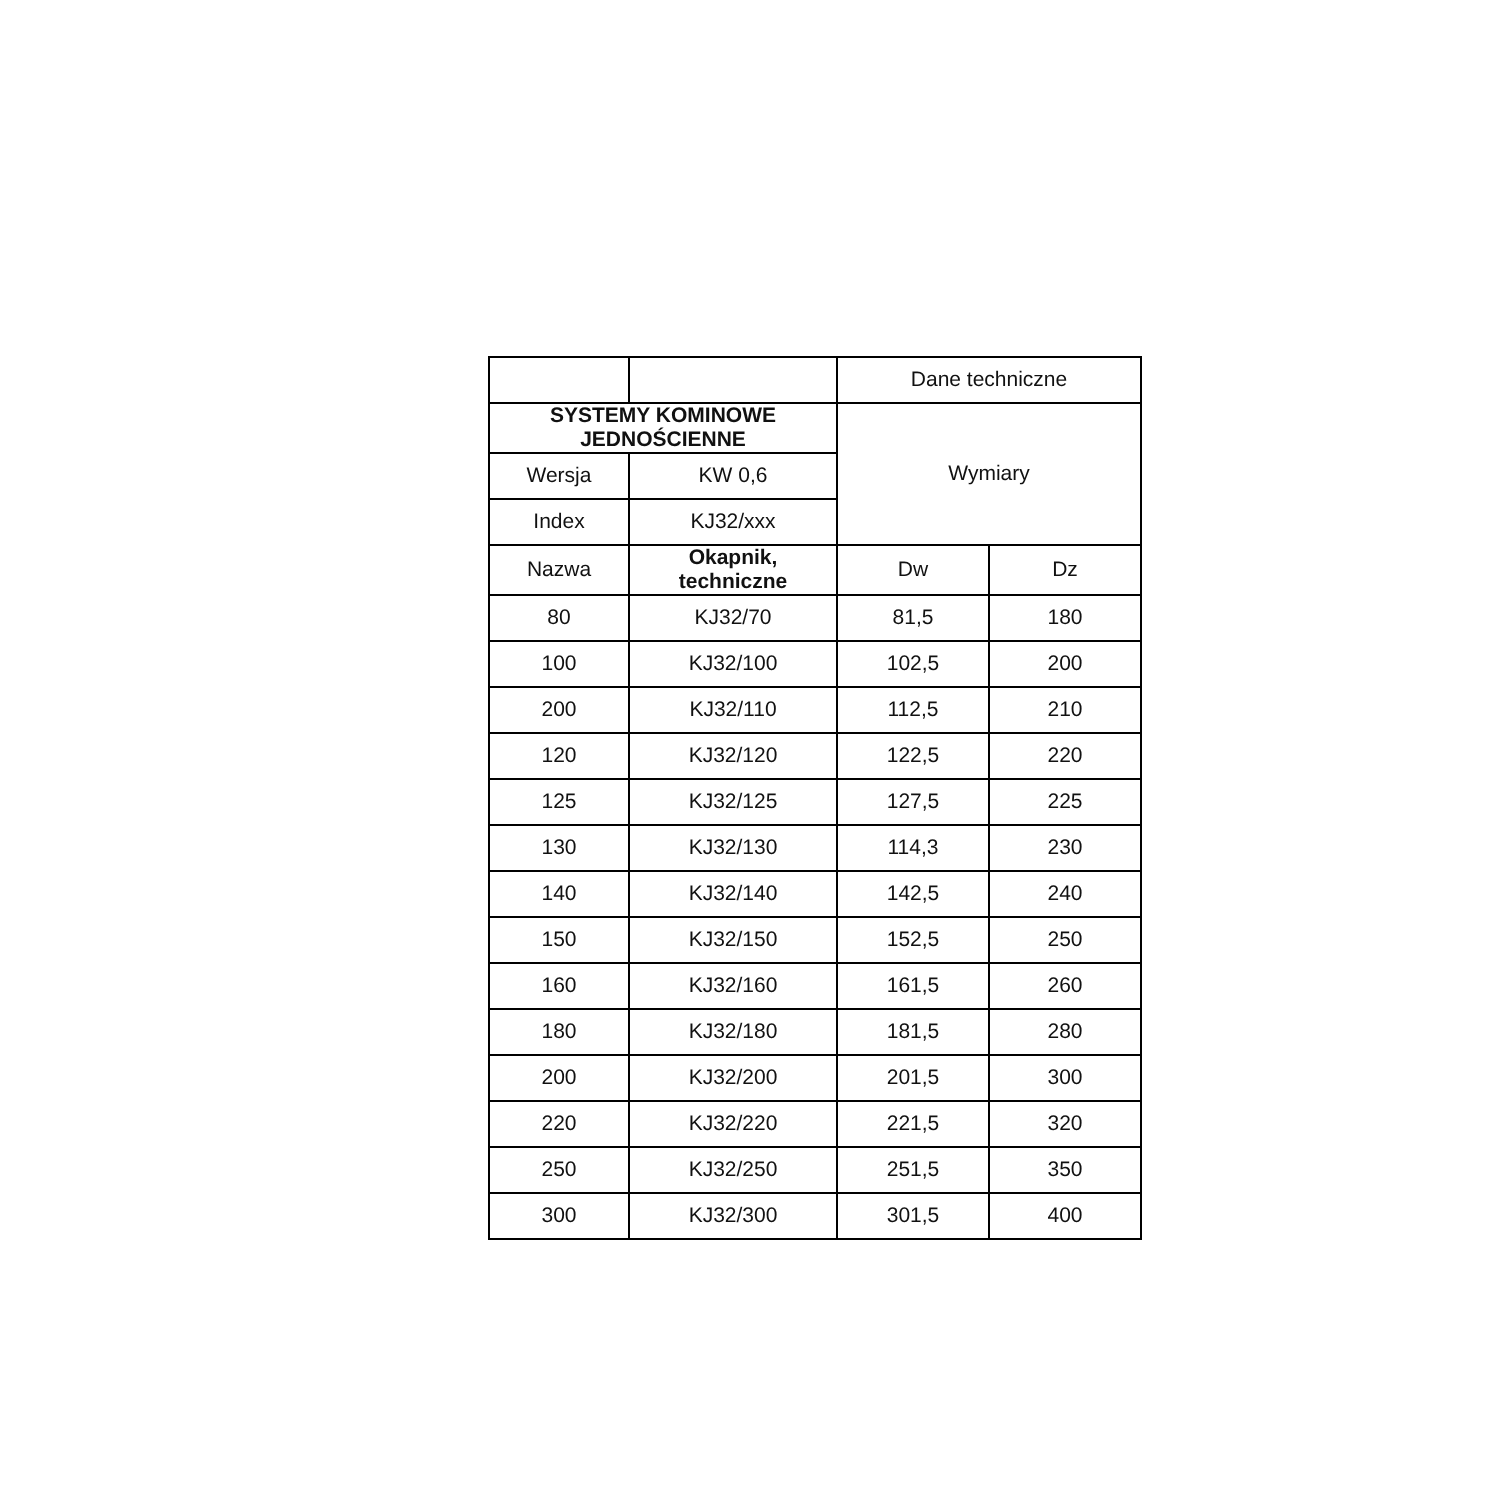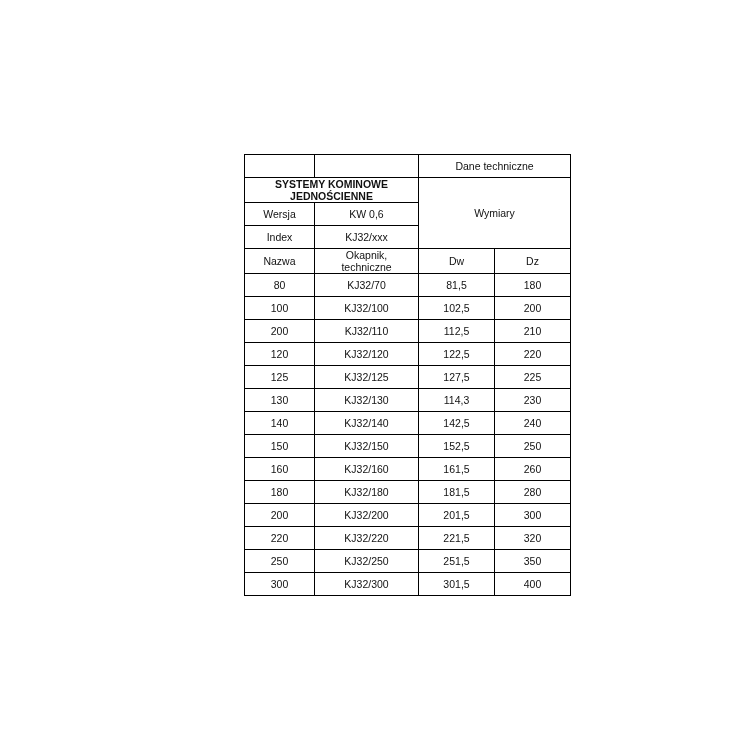--- a/index.html
+++ b/index.html
@@ -15,21 +15,21 @@
     overflow: hidden;
   }
   #page {
     position: relative;
     width: 750px;
     height: 750px;
   }
   #table-wrap {
     position: absolute;
     left: 212px;
-    top: 154px;
+    top: 178px;
     width: 326px;
     padding-left: 32px;
   }
   table.spec {
     border-collapse: collapse;
     width: 326px;
     table-layout: fixed;
   }
   table.spec td {
     border: 1px solid #000000;
@@ -57,21 +57,21 @@
     letter-spacing: 0px;
     margin-left: 41px;
   }
   .hdr-dane {
     font-size: 11px;
   }
   .hdr-wymiary {
     font-size: 11.5px;
   }
   .cell-okapnik {
-    font-weight: normal;
+    font-weight: bold;
     font-size: 11px;
     line-height: 1.25;
   }
   .row-tall td { height: 34px; }
   .row-data td { height: 23px; }
 </style>
 </head>
 <body>
 
 <div id="page">

